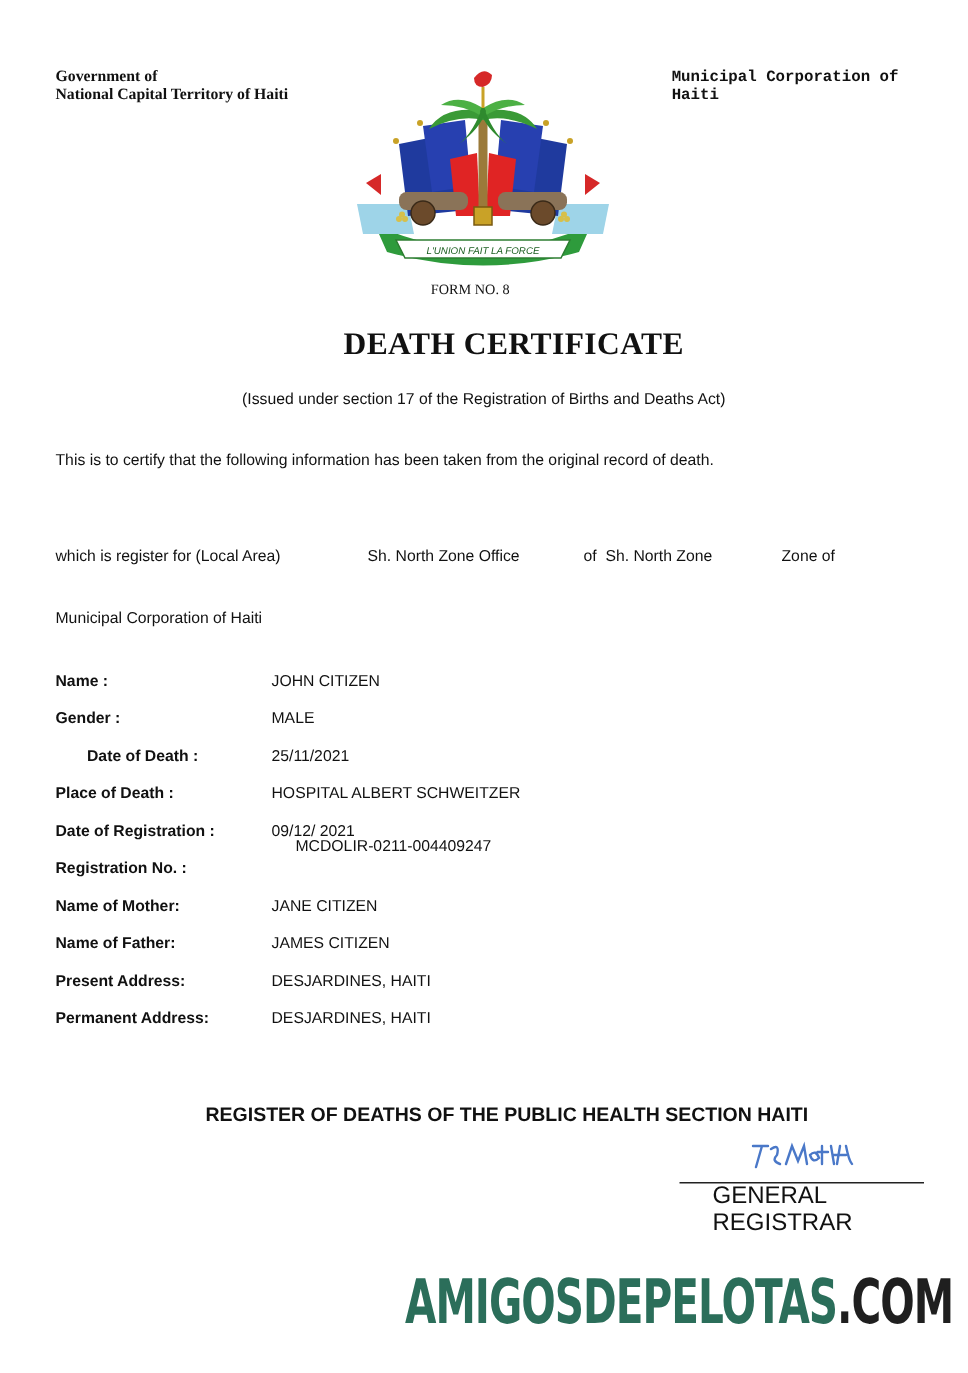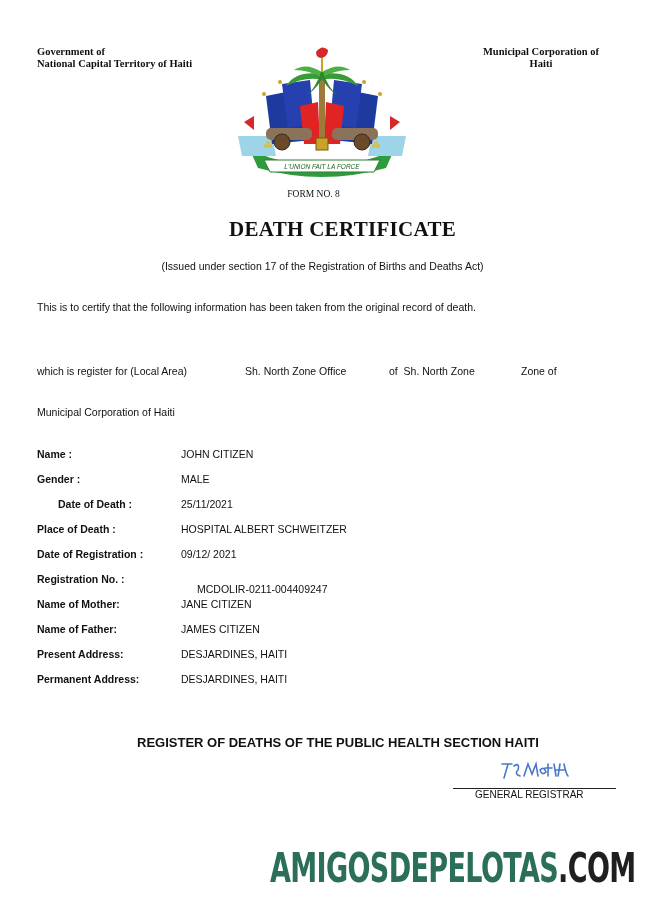--- a/index.html
+++ b/index.html
@@ -1,33 +1,33 @@
 <!DOCTYPE html>
 <html><head>
   <meta charset="utf-8">
   <style>
     html, body { margin: 0; padding: 0; background: #ffffff; }
     body { width: 645px; height: 915px; position: relative; overflow: hidden; color: #111; font-family: "Liberation Sans", sans-serif; }
     .abs { position: absolute; }
     .serif-bold { font-family: "Liberation Serif", serif; font-weight: bold; }
     .hdr-left { left: 37px; top: 46px; font-size: 10.5px; line-height: 12px; }
-    .hdr-right { right: 46px; top: 46px; font-size: 10.5px; line-height: 12px; text-align: center; }
+    .hdr-right { right: 46px; top: 46px; font-size: 10.5px; line-height: 12px; text-align: left; font-family: Liberation Mono, monospace; }
     .emblem { left: 236px; top: 44px; width: 172px; height: 136px; }
     .form-no { left: 0; width: 627px; top: 189px; text-align: center; font-family: "Liberation Serif", serif; font-size: 9.5px; }
     .title { left: 0; width: 645px; top: 217px; text-align: center; font-size: 21px; letter-spacing: 0.3px; margin-left: 20px; }
     .subtitle { left: 0; width: 645px; top: 260px; text-align: center; font-size: 10.5px; }
     .certify { left: 37px; top: 301px; font-size: 10.5px; }
     .area-row { top: 365px; font-size: 10.5px; }
     .muni { left: 37px; top: 406px; font-size: 10.5px; }
     .field-label { left: 37px; font-size: 10.5px; font-weight: bold; }
     .field-value { left: 181px; font-size: 10.5px; }
     .footer-title { left: 137px; top: 735px; font-size: 13px; font-weight: bold; }
     .sig { left: 498px; top: 760px; width: 72px; height: 22px; }
     .sig-line { left: 453px; top: 788px; width: 163px; height: 0; border-top: 1px solid #222; }
-    .registrar { left: 475px; top: 789px; font-size: 10px; }
+    .registrar { left: 475px; top: 789px; font-size: 16px; }
     .watermark { left: 270px; top: 843px; font-family: "DejaVu Sans", sans-serif; font-weight: bold; font-size: 41px; letter-spacing: -1px; transform: scaleX(0.66); transform-origin: left top; white-space: nowrap; line-height: 50px; }
     .wm-green { color: #2b6e5a; }
     .wm-dark { color: #1f1f1f; }
   </style>
 </head>
 <body>
 
 <div class="abs hdr-left serif-bold">
   <div>Government of</div>
   <div>National Capital Territory of Haiti</div>
@@ -113,21 +113,21 @@
   <div class="abs field-label" style="top:498px;padding-left:21px;">Date of Death :</div>
   <div class="abs field-value" style="top:498px;">25/11/2021</div>
 
   <div class="abs field-label" style="top:523px;">Place of Death :</div>
   <div class="abs field-value" style="top:523px;">HOSPITAL ALBERT SCHWEITZER</div>
 
   <div class="abs field-label" style="top:548px;">Date of Registration :</div>
   <div class="abs field-value" style="top:548px;">09/12/ 2021</div>
 
   <div class="abs field-label" style="top:573px;">Registration No. :</div>
-  <div class="abs field-value" style="top:583px;padding-left:16px;">MCDOLIR-0211-004409247</div>
+  <div class="abs field-value" style="top:558px;padding-left:16px;">MCDOLIR-0211-004409247</div>
 
   <div class="abs field-label" style="top:598px;">Name of Mother:</div>
   <div class="abs field-value" style="top:598px;">JANE CITIZEN</div>
 
   <div class="abs field-label" style="top:623px;">Name of Father:</div>
   <div class="abs field-value" style="top:623px;">JAMES CITIZEN</div>
 
   <div class="abs field-label" style="top:648px;">Present Address:</div>
   <div class="abs field-value" style="top:648px;">DESJARDINES, HAITI</div>
 

